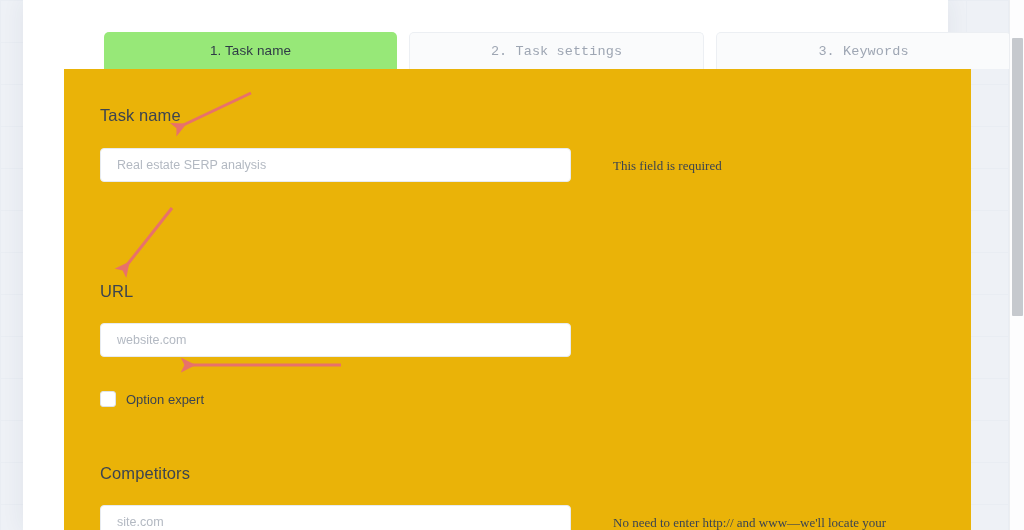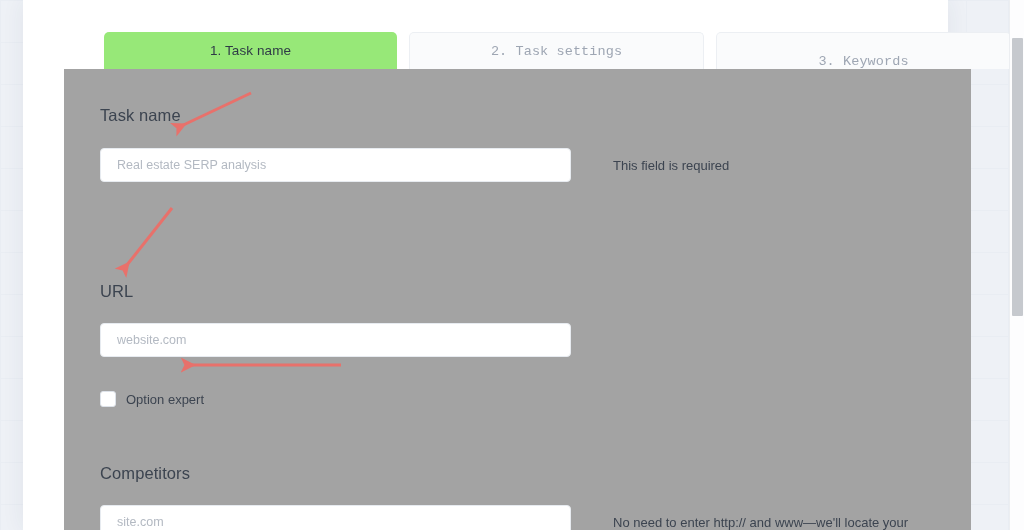--- a/index.html
+++ b/index.html
@@ -69,40 +69,40 @@
   }
 
   .tab.inactive {
     background: #fafbfc;
     color: #9ea6b3;
     border: 1px solid #eceff3;
     border-bottom: none;
     font-family: Liberation Mono, monospace;
   }
 
-  .tab.inactive + .tab.inactive { margin-left: 6px; align-items: flex-end; }
+  .tab.inactive + .tab.inactive { margin-left: 6px; }
   .tab.active + .tab.inactive { margin-left: 6px; }
 
   
   #form {
     position: absolute;
     left: 41px;
     top: 69px;
     width: 907px;
     height: 461px;
     overflow: hidden;
   }
 
   .section {
     position: relative;
     padding: 0 0 0 36px;
   }
 
-  .section.tinted  { background: #a3a3a3; }
-  .section.plain   { background: #a3a3a3; }
+  .section.tinted  { background: #eab308; }
+  .section.plain   { background: #eab308; }
 
   .sec-title {
     font-size: 16.5px;
     color: #3c4450;
     font-weight: 400;
     letter-spacing: .1px;
   }
 
   .field-row {
     display: flex;
@@ -125,20 +125,21 @@
   }
   .text-input::placeholder { color: #b3b9c2; }
 
   .hint {
     font-size: 13px;
     line-height: 18.5px;
     color: #3c4450;
     width: 300px;
     margin-left: 38px;
     padding-top: 8px;
+    font-family: Liberation Serif, serif;
   }
 
   
   .checkbox-row {
     display: flex;
     align-items: center;
     cursor: pointer;
     width: max-content;
   }
   .cbox {

